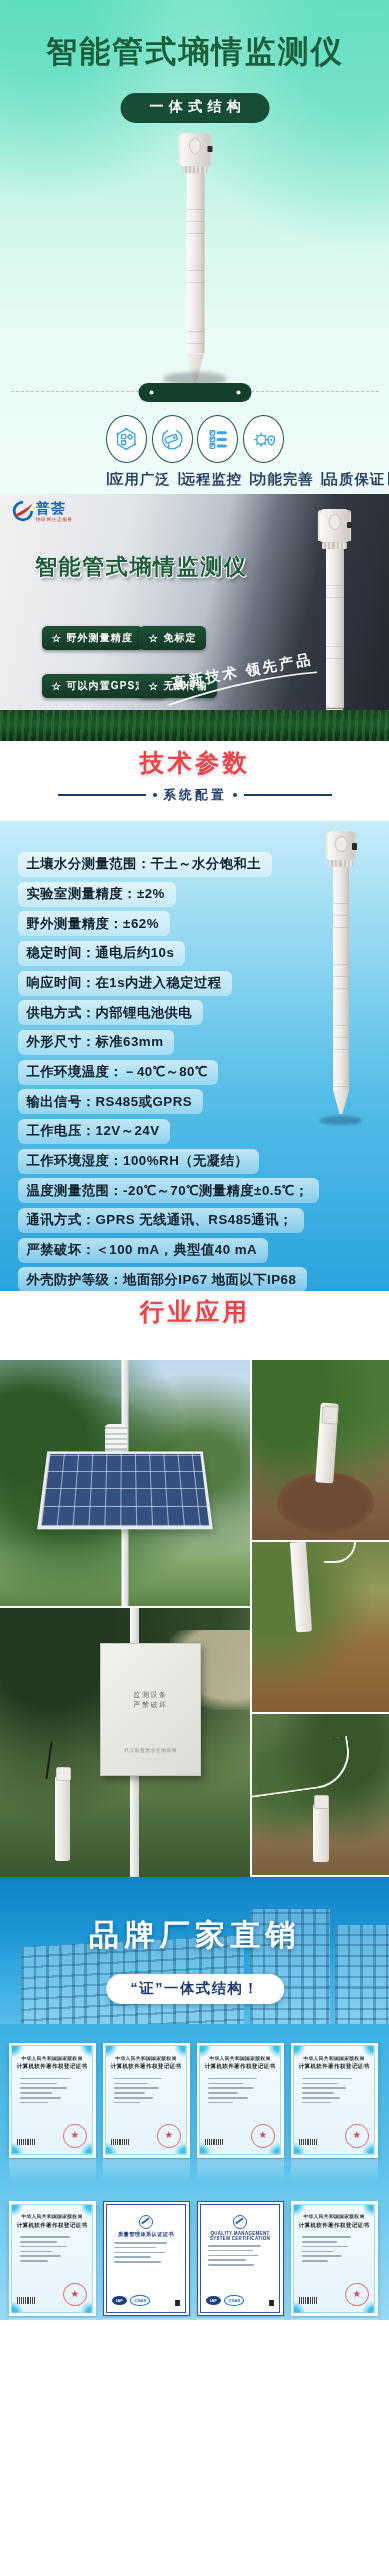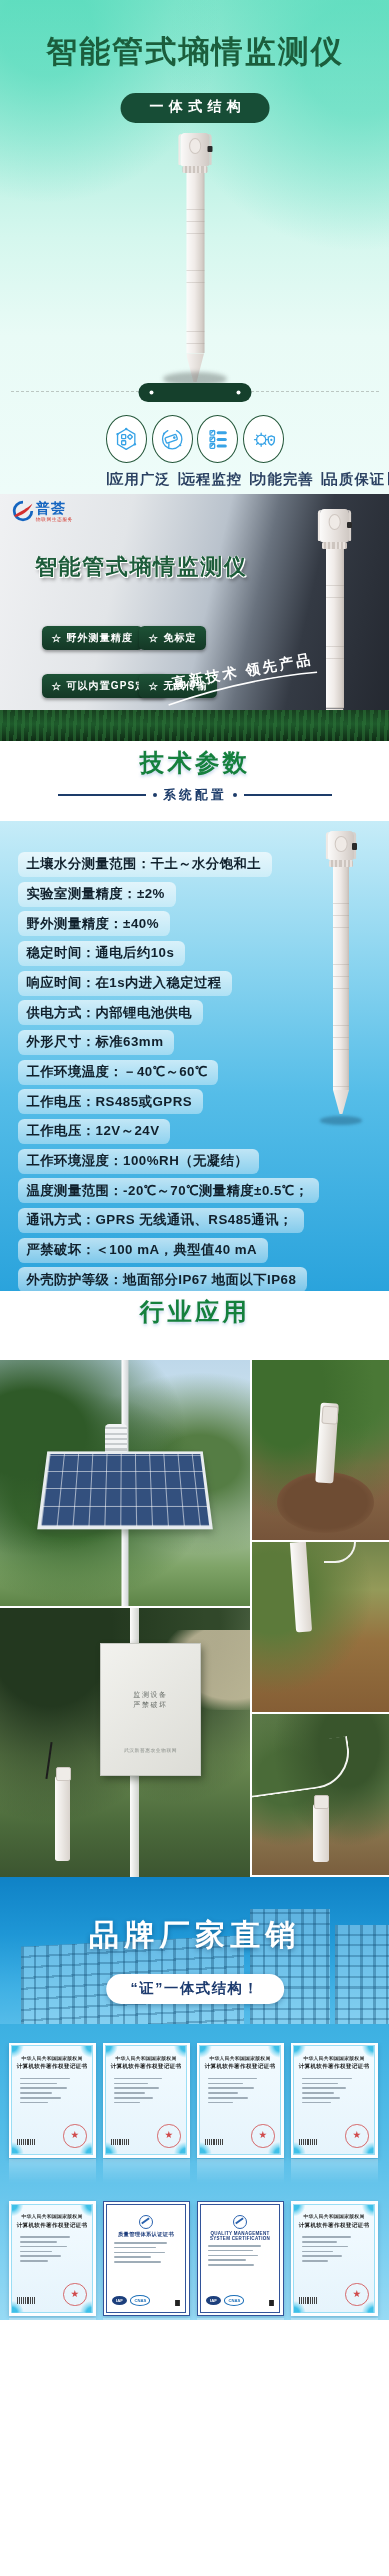--- a/index.html
+++ b/index.html
@@ -74,21 +74,21 @@
   .intro .tube { left:auto; right:41px; transform:none; top:15px; }
   .intro .tube-body { height:159px; }
   .intro .tube-tip { height:25.5px; }
   .grass { position:absolute; left:0; bottom:0; width:100%; height:31px;
     background:linear-gradient(180deg,#173f1f 0%,#1e5a2b 45%,#0e2b14 100%); }
   .grass::after { content:""; position:absolute; inset:0;
     background:repeating-linear-gradient(93deg,rgba(46,120,58,.5) 0 3.2px,transparent 3.2px 7.4px); }
 
   
   .band { background:#fff; text-align:center; }
-  .band-title { font-size:24.4px; font-weight:800; letter-spacing:3.2px; color:#15803d;
+  .band-title { font-size:24.4px; font-weight:800; letter-spacing:3.2px; color:#ef4444;
     text-shadow:0 2.1px 3.2px rgba(47,109,184,.3); }
   .band-sub { display:flex; align-items:center; justify-content:center; gap:6.4px; margin-top:7.4px; }
   .band-sub .ln { width:88px; height:1.6px; background:#1d3c6a; }
   .band-sub .dot { width:4.2px; height:4.2px; border-radius:50%; background:#1d3c6a; }
   .band-sub .txt { font-size:12.7px; font-weight:700; letter-spacing:3.2px; color:#1d3c6a; }
   .band.specs-head { height:80px; padding-top:6.4px; }
   .band.apps-head { height:69px; padding-top:5.3px; }
   .band.scale-head { height:58px; padding-top:4.2px; }
 
   
@@ -372,27 +372,27 @@
       <span class="txt">系统配置</span>
       <span class="dot"></span>
         <span class="ln"></span>
     </div>
   </section>
 
   <section class="spec-panel">
     <div class="spec-rows">
       <div class="spec-row">土壤水分测量范围：干土～水分饱和土</div>
       <div class="spec-row">实验室测量精度：±2%</div>
-      <div class="spec-row">野外测量精度：±40%</div>
+      <div class="spec-row">野外测量精度：±62%</div>
       <div class="spec-row">稳定时间：通电后约10s</div>
       <div class="spec-row">响应时间：在1s内进入稳定过程</div>
       <div class="spec-row">供电方式：内部锂电池供电</div>
       <div class="spec-row">外形尺寸：标准63mm</div>
-      <div class="spec-row">工作环境温度：－40℃～60℃</div>
-      <div class="spec-row">工作电压：RS485或GPRS</div>
+      <div class="spec-row">工作环境温度：－40℃～80℃</div>
+      <div class="spec-row">输出信号：RS485或GPRS</div>
       <div class="spec-row">工作电压：12V～24V</div>
       <div class="spec-row">工作环境湿度：100%RH（无凝结）</div>
       <div class="spec-row">温度测量范围：-20℃～70℃测量精度±0.5℃；</div>
       <div class="spec-row">通讯方式：GPRS 无线通讯、RS485通讯；</div>
       <div class="spec-row">严禁破坏：＜100 mA，典型值40 mA</div>
       <div class="spec-row">外壳防护等级：地面部分IP67 地面以下IP68</div>
 
     </div>
     <div class="tube">
       <div class="tube-cap">

